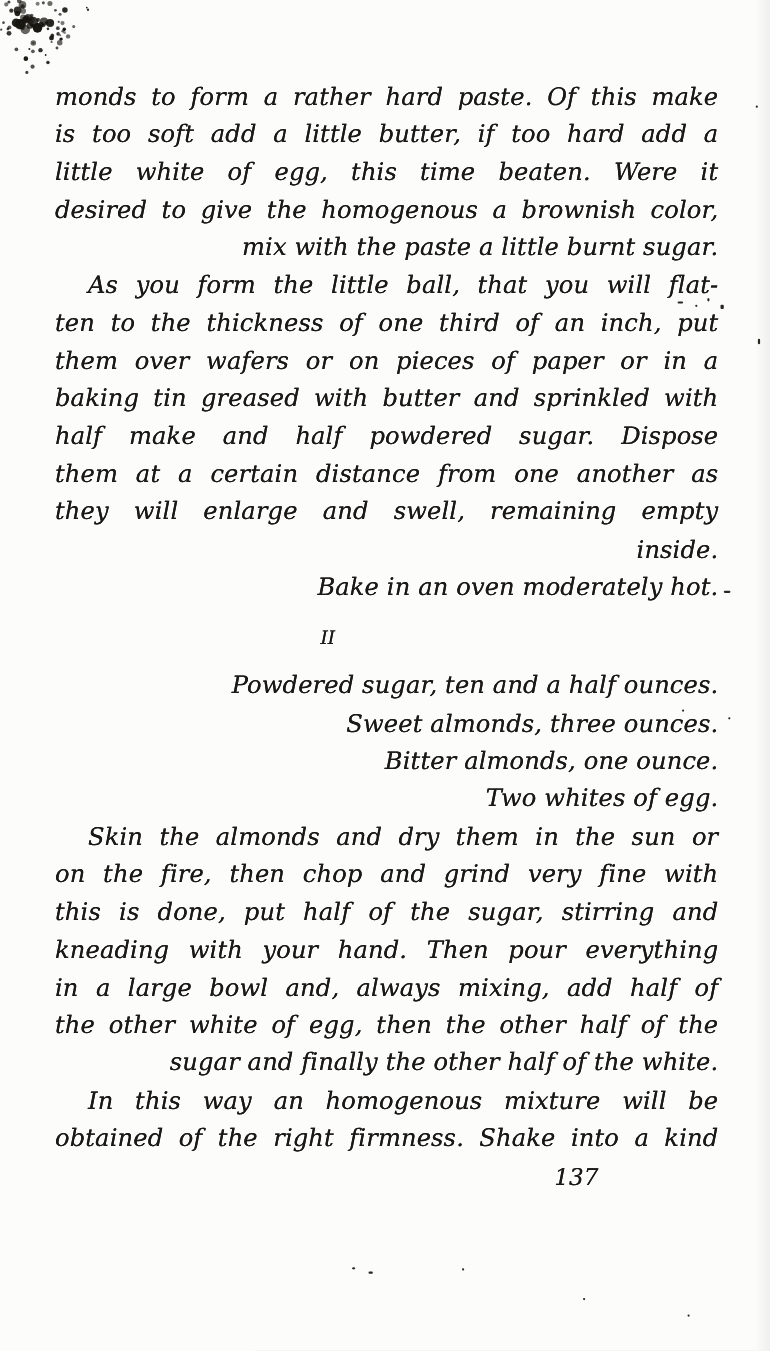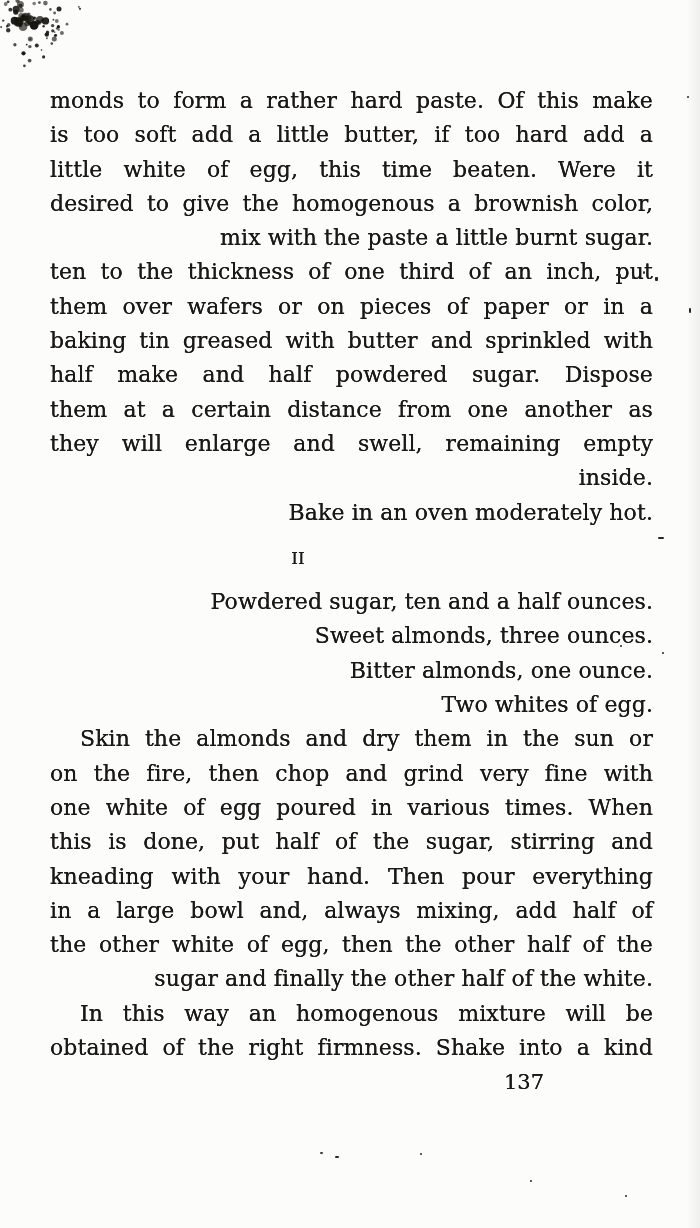--- a/index.html
+++ b/index.html
@@ -11,21 +11,21 @@
   .page{
     position:relative;width:700px;height:1228px;overflow:hidden;
     background:var(--paper,#fcfcfa);color:var(--ink,#1b1916);
   }
   .page::after{ 
     content:"";position:absolute;top:0;right:0;width:14px;height:100%;
     background:linear-gradient(to right, rgba(0,0,0,0), rgba(0,0,0,0.05));
     pointer-events:none;
   }
   .smudge{position:absolute;left:0;top:-4px;}
-  .text-block{position:absolute;left:50px;top:84px;width:603px;}
+  .text-block{position:absolute;left:50px;top:72px;width:603px;font-style:italic;}
   .text-line{
     height:34.3px;line-height:34.3px;font-size:22px;
     text-align:right;white-space:normal;
     text-shadow:0 0 0.45px currentColor;
     letter-spacing:0.1px;
   }
   .text-line.just{text-align:justify;text-align-last:justify;text-justify:inter-word;}
   .text-line.indent{text-indent:30px;}
   .heading{
     height:34.3px;line-height:34.3px;font-size:17px;
@@ -129,38 +129,38 @@
       <circle cx="80.0" cy="12.8" r="1.1" fill="#17150f" opacity="0.85"></circle>
     </svg>
 
   <div class="text-block">
     <div>
         <div class="text-line just">monds to form a rather hard paste. Of this make</div>
         <div class="text-line just">is too soft add a little butter, if too hard add a</div>
         <div class="text-line just">little white of egg, this time beaten. Were it</div>
         <div class="text-line just">desired to give the homogenous a brownish color,</div>
         <div class="text-line">mix with the paste a little burnt sugar.</div>
+        <div class="text-line indent just">As you form the little ball, that you will flat-</div>
         <div class="text-line just">ten to the thickness of one third of an inch, put</div>
         <div class="text-line just">them over wafers or on pieces of paper or in a</div>
         <div class="text-line just">baking tin greased with butter and sprinkled with</div>
         <div class="text-line just">half make and half powdered sugar. Dispose</div>
         <div class="text-line just">them at a certain distance from one another as</div>
         <div class="text-line just">they will enlarge and swell, remaining empty</div>
         <div class="text-line">inside.</div>
         <div class="text-line indent">Bake in an oven moderately hot.</div>
       </div>
     <div class="heading">II</div>
     <div>
         <div class="text-line indent">Powdered sugar, ten and a half ounces.</div>
         <div class="text-line indent">Sweet almonds, three ounces.</div>
         <div class="text-line indent">Bitter almonds, one ounce.</div>
         <div class="text-line indent">Two whites of egg.</div>
         <div class="text-line indent just">Skin the almonds and dry them in the sun or</div>
         <div class="text-line just">on the fire, then chop and grind very fine with</div>
-        <div class="text-line just">one white of egg poured in various times. When</div>
         <div class="text-line just">this is done, put half of the sugar, stirring and</div>
         <div class="text-line just">kneading with your hand. Then pour everything</div>
         <div class="text-line just">in a large bowl and, always mixing, add half of</div>
         <div class="text-line just">the other white of egg, then the other half of the</div>
         <div class="text-line">sugar and finally the other half of the white.</div>
         <div class="text-line indent just">In this way an homogenous mixture will be</div>
         <div class="text-line just">obtained of the right firmness. Shake into a kind</div>
       </div>
     <div class="pagenum">137</div>
   </div>

